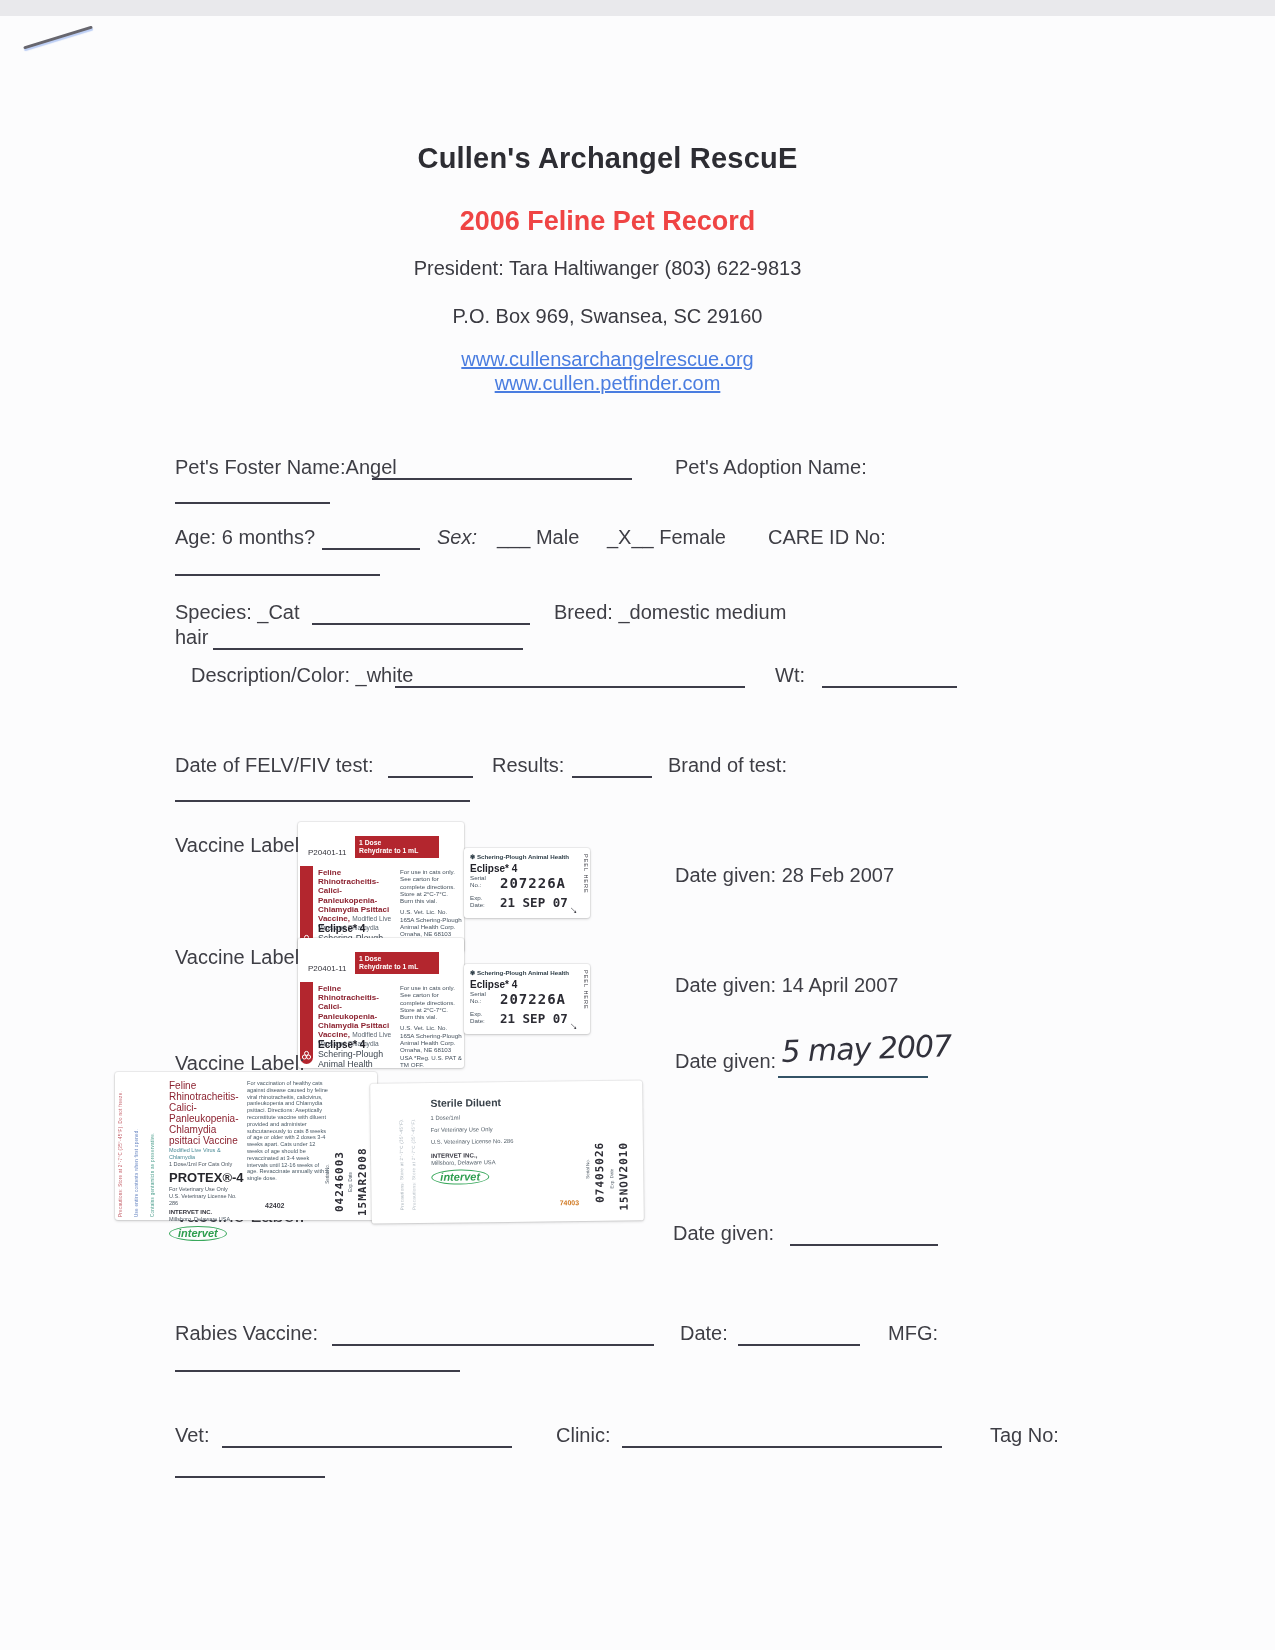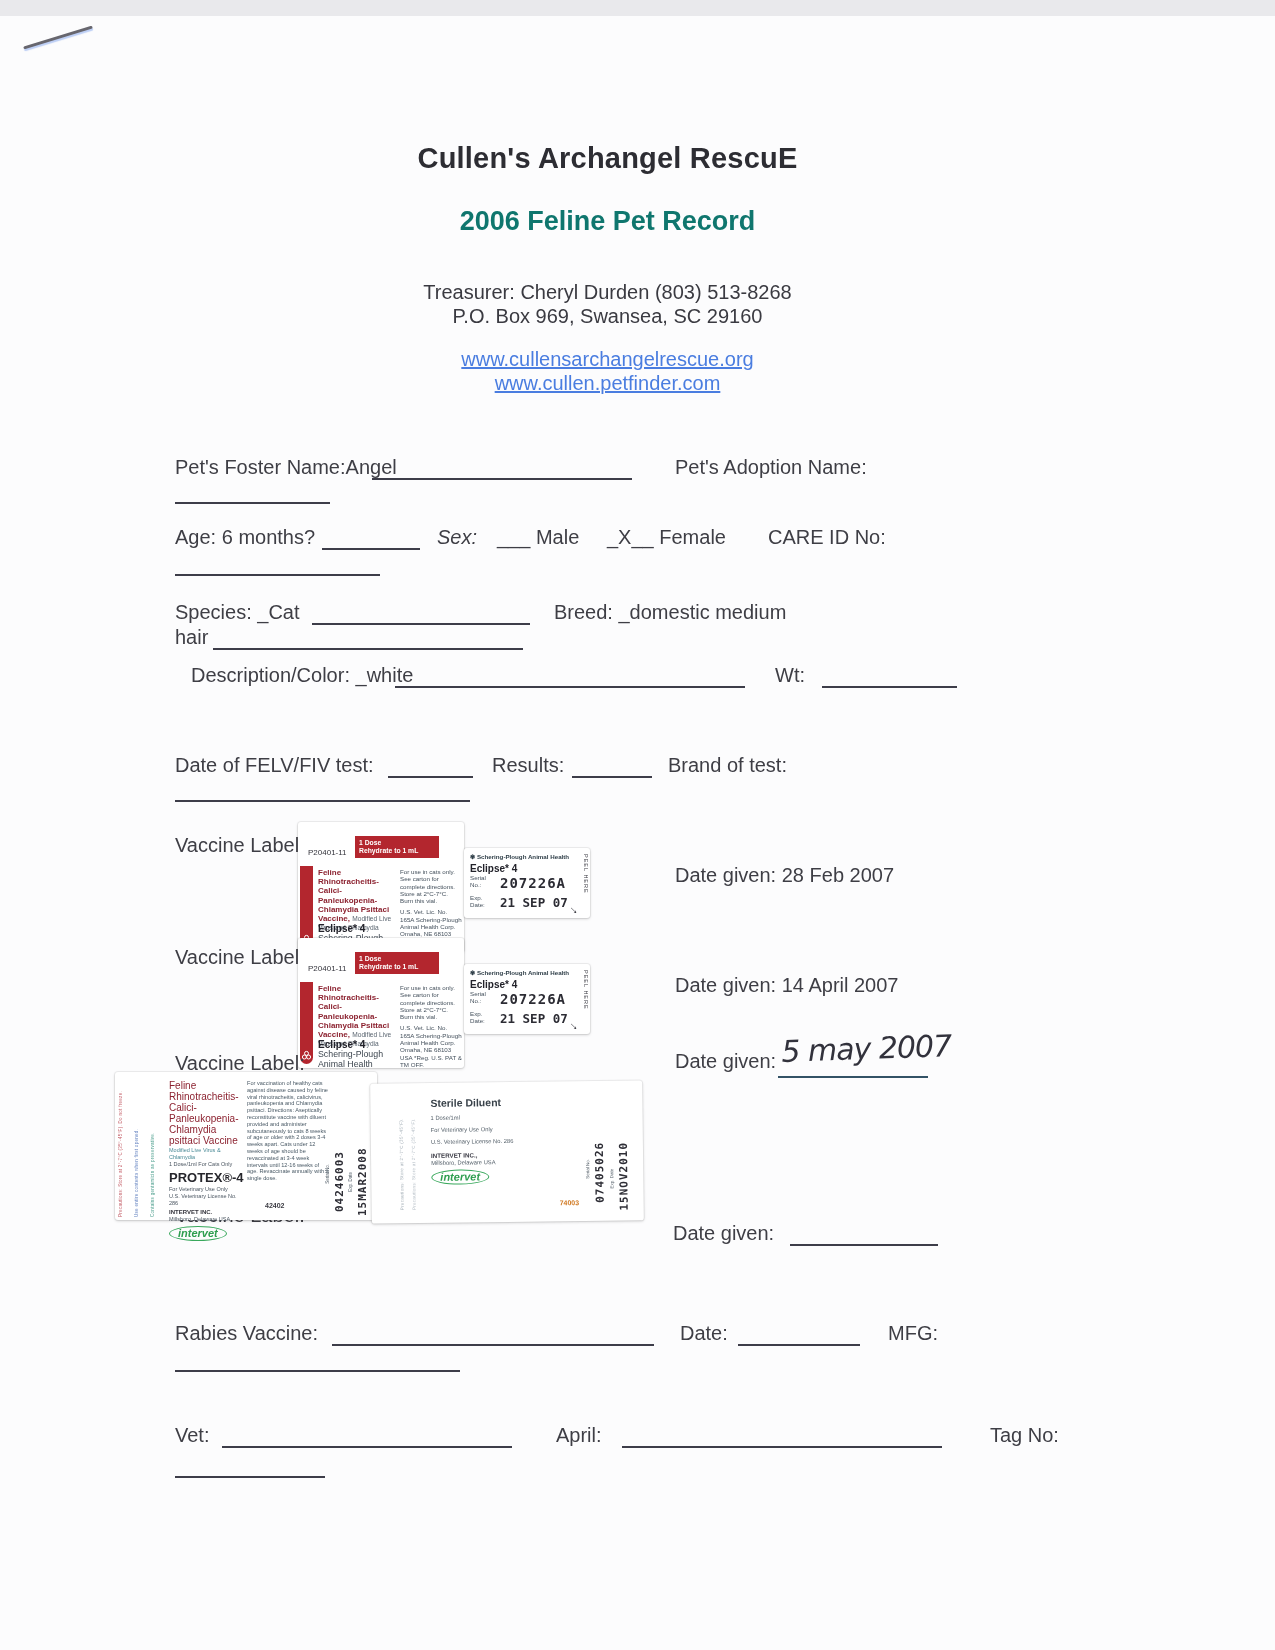--- a/index.html
+++ b/index.html
@@ -3,21 +3,21 @@
 <meta charset="utf-8">
 <style>
   html,body{margin:0;padding:0;background:#e9e9ec;}
   .page{position:relative;width:1275px;height:1650px;background:#fcfcfd;margin:16px auto;
         font-family:"Liberation Sans",sans-serif;color:#3e3e45;overflow:hidden;}
   .abs{position:absolute;}
   .t{font-size:20px;white-space:nowrap;color:#3e3e45;}
   .u{border-bottom:2px solid #3d3d49;height:0;}
   .center{left:0;width:1215px;text-align:center;}
   .title1{font-size:29px;font-weight:bold;color:#2d2d33;letter-spacing:.2px;}
-  .title2{font-size:27px;font-weight:bold;color:#0f766e;}
+  .title2{font-size:27px;font-weight:bold;color:#ef4444;}
   .contact{font-size:20px;color:#3a3a41;line-height:24px;}
   .link{font-size:20px;color:#4a7de0;text-decoration:underline;}
   .pen-mark{position:absolute;left:22px;top:20px;width:72px;height:3px;background:#67666e;
             border-radius:2px;transform:rotate(-17deg);box-shadow:0 2px 1px rgba(110,150,235,.45);}
   .card{position:absolute;background:#fff;border-radius:3px;box-shadow:0 0 0 1px rgba(0,0,0,.05),0 1px 3px rgba(0,0,0,.18);}
   .vdown{writing-mode:vertical-rl;}
   .vup{writing-mode:vertical-rl;transform:rotate(180deg);}
   
   .ec-left{width:166px;height:130px;}
   .ec-lot{position:absolute;left:10px;top:26px;font-size:8px;color:#34343c;}
@@ -69,21 +69,21 @@
 </style>
 </head>
 <body>
 
 <div class="page">
 
   <div class="pen-mark"></div>
 
   <div class="abs center title1" style="top:126px;">Cullen's Archangel RescuE</div>
   <div class="abs center title2" style="top:190px;">2006 Feline Pet Record</div>
-  <div class="abs center contact" style="top:264px;">Treasurer: Cheryl Durden (803) 513-8268</div>
+  <div class="abs center contact" style="top:240px;">President: Tara Haltiwanger (803) 622-9813</div>
   <div class="abs center contact" style="top:288px;">P.O. Box 969, Swansea, SC 29160</div>
   <div class="abs center link" style="top:332px;">www.cullensarchangelrescue.org</div>
   <div class="abs center link" style="top:356px;">www.cullen.petfinder.com</div>
 
   <div class="abs t" style="left:175px;top:440px;"><span>Pet's Foster Name:</span><span>Angel</span></div>
   <div class="abs u" style="left:372px;top:462px;width:260px;"></div>
   <div class="abs t" style="left:675px;top:440px;">Pet's Adoption Name:</div>
   <div class="abs u" style="left:175px;top:486px;width:155px;"></div>
 
   <div class="abs t" style="left:175px;top:510px;"><span>Age:</span> <span>6 months?</span></div>
@@ -246,18 +246,18 @@
 
   <div class="abs t" style="left:175px;top:1306px;">Rabies Vaccine:</div>
   <div class="abs u" style="left:332px;top:1328px;width:322px;"></div>
   <div class="abs t" style="left:680px;top:1306px;">Date:</div>
   <div class="abs u" style="left:738px;top:1328px;width:122px;"></div>
   <div class="abs t" style="left:888px;top:1306px;">MFG:</div>
   <div class="abs u" style="left:175px;top:1354px;width:285px;"></div>
 
   <div class="abs t" style="left:175px;top:1408px;">Vet:</div>
   <div class="abs u" style="left:222px;top:1430px;width:290px;"></div>
-  <div class="abs t" style="left:556px;top:1408px;">April:</div>
+  <div class="abs t" style="left:556px;top:1408px;">Clinic:</div>
   <div class="abs u" style="left:622px;top:1430px;width:320px;"></div>
   <div class="abs t" style="left:990px;top:1408px;">Tag No:</div>
   <div class="abs u" style="left:175px;top:1460px;width:150px;"></div>
 
 </div>
 
 </body></html>

